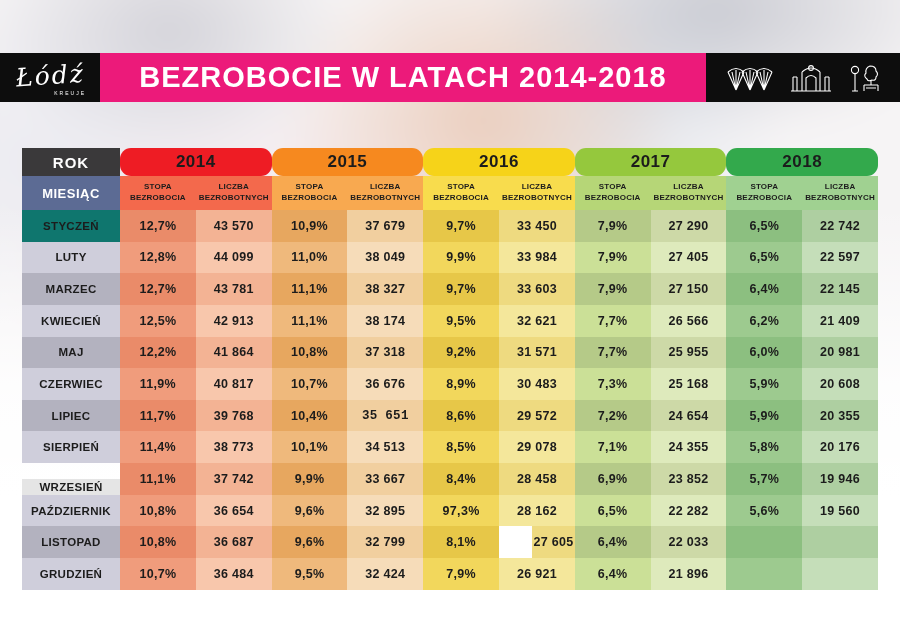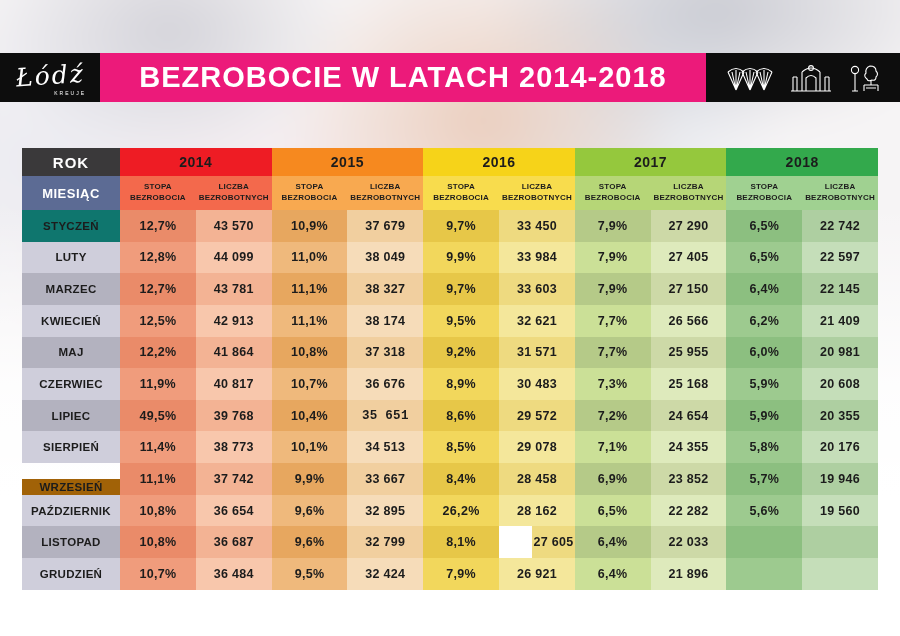--- a/index.html
+++ b/index.html
@@ -56,21 +56,21 @@
     display:grid;
     grid-template-columns:98px repeat(10, 1fr);
     grid-template-rows:28px 34px repeat(12, 31.65px);
   }
   .c{
     display:flex; align-items:center; justify-content:center;
     font-weight:bold; color:#1c1c1c; overflow:hidden;
   }
   .rok{font-size:15px; color:#fff; letter-spacing:1px;}
   .miesiac{font-size:13px; color:#fff; letter-spacing:.5px;}
-  .yh{font-size:14px; grid-column:span 2; letter-spacing:.5px;}
+  .yh{font-size:17px; grid-column:span 2; letter-spacing:.5px;border-radius:11px;}
   .sub{font-size:8px; line-height:1.35; text-align:center; padding:0 6px; letter-spacing:.2px;}
   .month{font-size:11.5px; letter-spacing:.3px;}
   .val{font-size:12.5px; white-space:nowrap; letter-spacing:.3px;}
 </style>
 </head>
 <body>
 
 <div class="page">
   <div class="bg"></div>
   <div class="bg-fade"></div>
@@ -188,58 +188,58 @@
       <div class="c val" style="background: rgb(248, 199, 172);">40 817</div>
       <div class="c val" style="background: rgb(239, 185, 124);">10,7%</div>
       <div class="c val" style="background: rgb(246, 220, 185);">36 676</div>
       <div class="c val" style="background: rgb(242, 215, 92);">8,9%</div>
       <div class="c val" style="background: rgb(244, 231, 155);">30 483</div>
       <div class="c val" style="background: rgb(203, 224, 151);">7,3%</div>
       <div class="c val" style="background: rgb(222, 234, 188);">25 168</div>
       <div class="c val" style="background: rgb(157, 202, 143);">5,9%</div>
       <div class="c val" style="background: rgb(197, 222, 185);">20 608</div>
       <div class="c month" style="background: rgb(179, 178, 191);">LIPIEC</div>
-      <div class="c val" style="background: rgb(234, 139, 105);">49,5%</div>
+      <div class="c val" style="background: rgb(234, 139, 105);">11,7%</div>
       <div class="c val" style="background: rgb(243, 179, 148);">39 768</div>
       <div class="c val" style="background: rgb(231, 167, 95);">10,4%</div>
       <div class="c val" style="background: rgb(241, 207, 159); font-family: Liberation Mono, monospace;">35 651</div>
       <div class="c val" style="background: rgb(231, 199, 72);">8,6%</div>
       <div class="c val" style="background: rgb(238, 218, 128);">29 572</div>
       <div class="c val" style="background: rgb(181, 202, 136);">7,2%</div>
       <div class="c val" style="background: rgb(205, 217, 167);">24 654</div>
       <div class="c val" style="background: rgb(140, 191, 128);">5,9%</div>
       <div class="c val" style="background: rgb(174, 207, 161);">20 355</div>
       <div class="c month" style="background: rgb(207, 206, 219);">SIERPIEŃ</div>
       <div class="c val" style="background: rgb(240, 156, 124);">11,4%</div>
       <div class="c val" style="background: rgb(248, 199, 172);">38 773</div>
       <div class="c val" style="background: rgb(239, 185, 124);">10,1%</div>
       <div class="c val" style="background: rgb(246, 220, 185);">34 513</div>
       <div class="c val" style="background: rgb(242, 215, 92);">8,5%</div>
       <div class="c val" style="background: rgb(244, 231, 155);">29 078</div>
       <div class="c val" style="background: rgb(203, 224, 151);">7,1%</div>
       <div class="c val" style="background: rgb(222, 234, 188);">24 355</div>
       <div class="c val" style="background: rgb(157, 202, 143);">5,8%</div>
       <div class="c val" style="background: rgb(197, 222, 185);">20 176</div>
-      <div class="c month" style="background: #a16207; margin-top: 16px;">WRZESIEŃ</div>
+      <div class="c month" style="background: #e5e5e5; margin-top: 16px;">WRZESIEŃ</div>
       <div class="c val" style="background: rgb(234, 139, 105);">11,1%</div>
       <div class="c val" style="background: rgb(243, 179, 148);">37 742</div>
       <div class="c val" style="background: rgb(231, 167, 95);">9,9%</div>
       <div class="c val" style="background: rgb(241, 207, 159);">33 667</div>
       <div class="c val" style="background: rgb(231, 199, 72);">8,4%</div>
       <div class="c val" style="background: rgb(238, 218, 128);">28 458</div>
       <div class="c val" style="background: rgb(181, 202, 136);">6,9%</div>
       <div class="c val" style="background: rgb(205, 217, 167);">23 852</div>
       <div class="c val" style="background: rgb(140, 191, 128);">5,7%</div>
       <div class="c val" style="background: rgb(174, 207, 161);">19 946</div>
       <div class="c month" style="background: rgb(207, 206, 219);">PAŹDZIERNIK</div>
       <div class="c val" style="background: rgb(240, 156, 124);">10,8%</div>
       <div class="c val" style="background: rgb(248, 199, 172);">36 654</div>
       <div class="c val" style="background: rgb(239, 185, 124);">9,6%</div>
       <div class="c val" style="background: rgb(246, 220, 185);">32 895</div>
-      <div class="c val" style="background: rgb(242, 215, 92);">26,2%</div>
+      <div class="c val" style="background: rgb(242, 215, 92);">97,3%</div>
       <div class="c val" style="background: rgb(244, 231, 155);">28 162</div>
       <div class="c val" style="background: rgb(203, 224, 151);">6,5%</div>
       <div class="c val" style="background: rgb(222, 234, 188);">22 282</div>
       <div class="c val" style="background: rgb(157, 202, 143);">5,6%</div>
       <div class="c val" style="background: rgb(197, 222, 185);">19 560</div>
       <div class="c month" style="background: rgb(179, 178, 191);">LISTOPAD</div>
       <div class="c val" style="background: rgb(234, 139, 105);">10,8%</div>
       <div class="c val" style="background: rgb(243, 179, 148);">36 687</div>
       <div class="c val" style="background: rgb(231, 167, 95);">9,6%</div>
       <div class="c val" style="background: rgb(241, 207, 159);">32 799</div>

